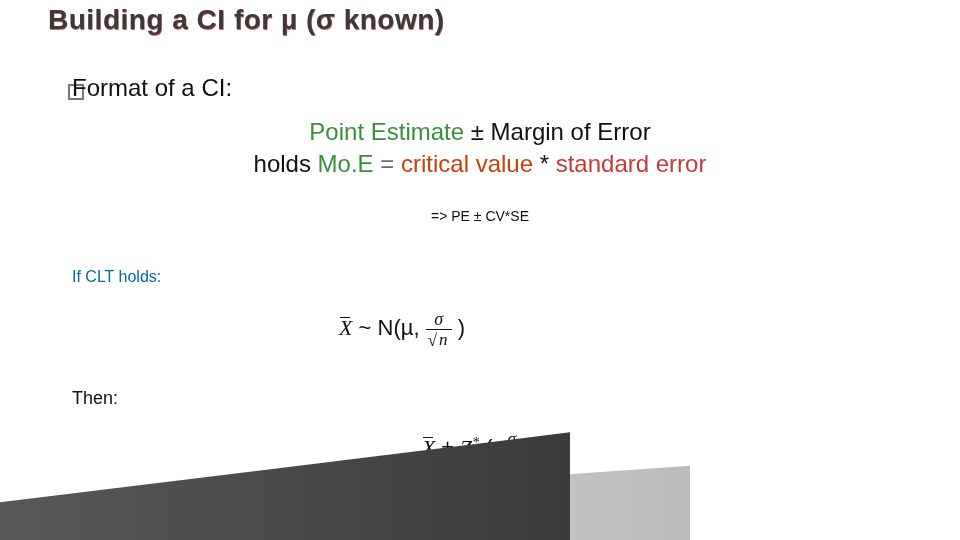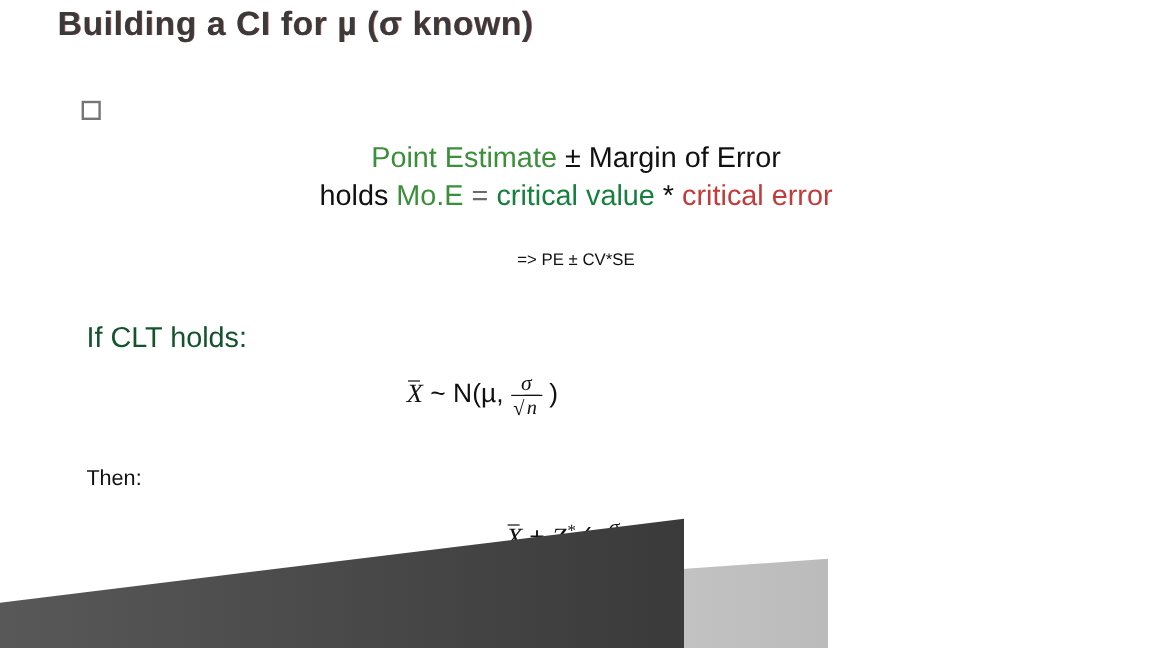--- a/index.html
+++ b/index.html
@@ -67,22 +67,22 @@
     width: 960px;
     top: 208px;
     text-align: center;
     font-size: 14px;
     color: #111;
   }
   .clt-line {
     position: absolute;
     left: 72px;
     top: 268px;
-    font-size: 24px;
-    color: #14532d;
+    font-size: 16px;
+    color: #0369a1;
   }
   .eq3 {
     position: absolute;
     left: 0;
     width: 804px;
     top: 310px;
     text-align: center;
     font-size: 22px;
     color: #111;
   }
@@ -97,21 +97,21 @@
     position: absolute;
     left: 0;
     width: 960px;
     top: 430px;
     text-align: center;
     font-size: 22px;
     color: #111;
   }
 
   .green { color: #3b8f3b; }
-  .teal  { color: #15803d; }
+  .teal  { color: #c2410c; }
   .red   { color: #c23a3a; }
   .grey  { color: #6b6b6b; }
   .black { color: #111; }
 
   .rm { font-family: "Times New Roman", serif; font-style: italic; }
 
   
   .frac {
     display: inline-block;
     vertical-align: middle;
@@ -184,34 +184,35 @@
 </style>
 </head>
 <body>
 
 <div class="slide">
 
   <div class="title">Building a CI for µ (σ known)</div>
 
   <div class="bullet-square"></div>
 
+  <div class="format-line">Format of a CI:</div>
 
   <div class="eq1">
     <span class="green">Point Estimate</span>
     <span class="black"> ± </span>
     <span class="black">Margin of Error</span>
   </div>
 
   <div class="eq1b">
     <span class="black">holds </span>
     <span class="green">Mo.E</span>
     <span class="grey">=</span>
     <span class="teal">critical value</span>
     <span class="black">*</span>
-    <span class="red">critical error</span>
+    <span class="red">standard error</span>
   </div>
 
   <div class="eq2">=&gt;  PE ± CV*SE</div>
 
   <div class="clt-line">If CLT holds:</div>
 
   <div class="eq3">
     <span class="xbar rm">X</span>
     <span class="black"> ~ N(µ, </span>
     <span class="frac">

